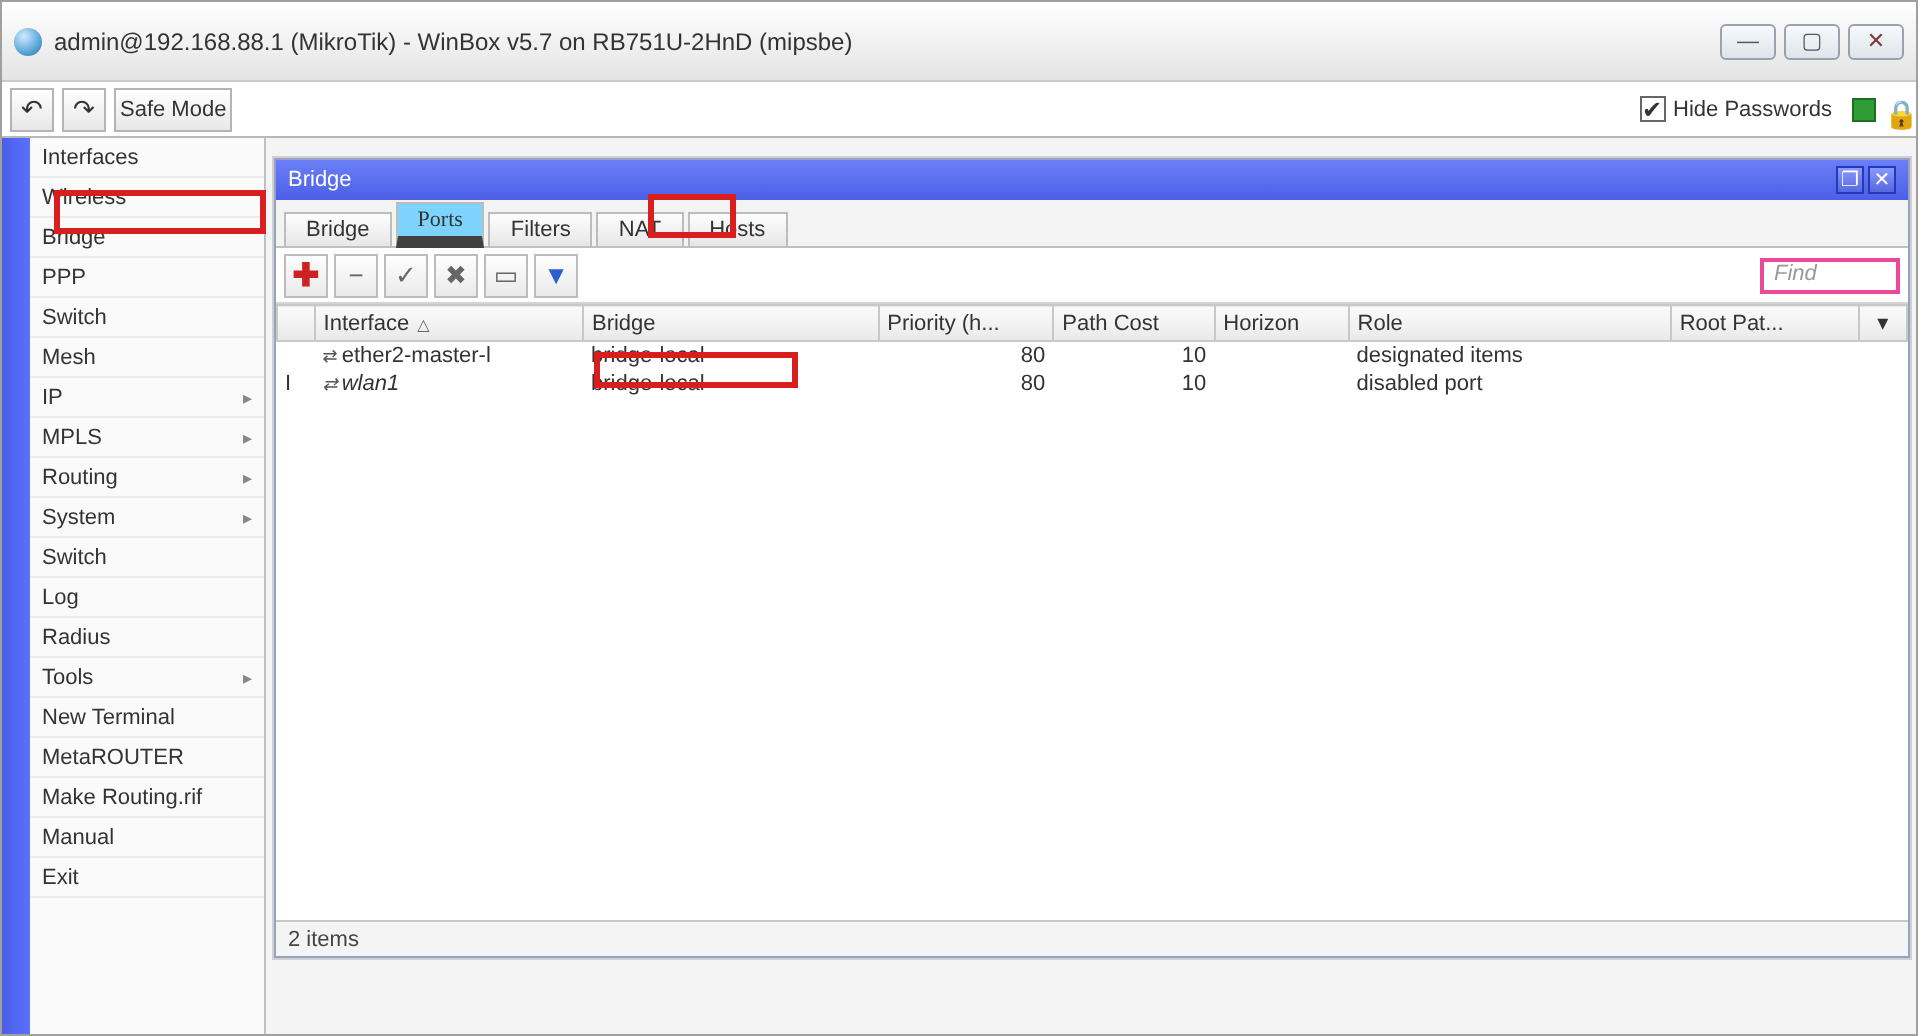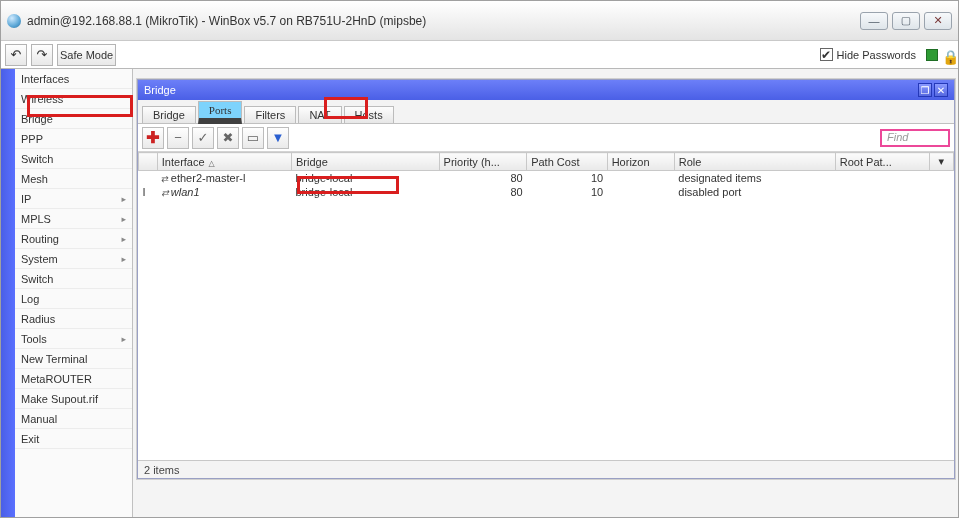--- a/index.html
+++ b/index.html
@@ -302,21 +302,21 @@
           <span>Tools</span>
           <span class="arrow">▸</span>
         </div>
         <div class="menu-item">
           <span>New Terminal</span>
         </div>
         <div class="menu-item">
           <span>MetaROUTER</span>
         </div>
         <div class="menu-item">
-          <span>Make Supout.rif</span>
+          <span>Make Routing.rif</span>
         </div>
         <div class="menu-item">
           <span>Manual</span>
         </div>
         <div class="menu-item">
           <span>Exit</span>
         </div>
       </div>
 
     <div class="content">

